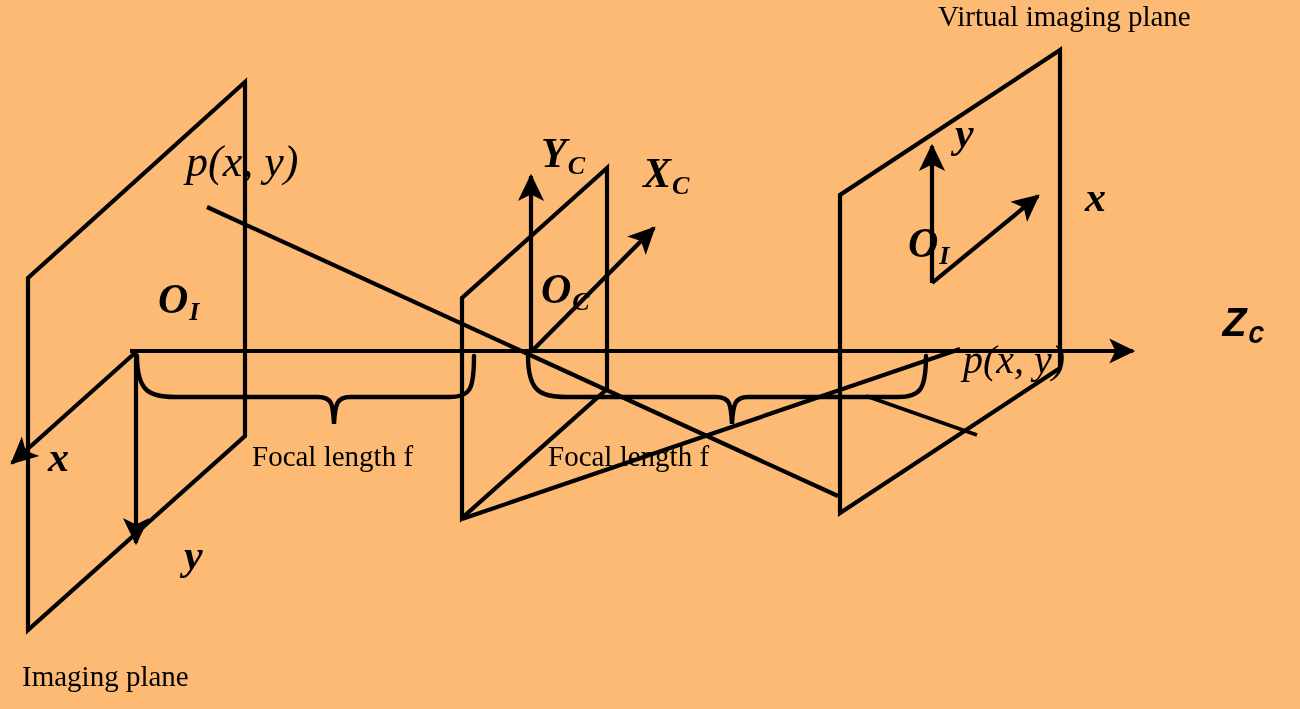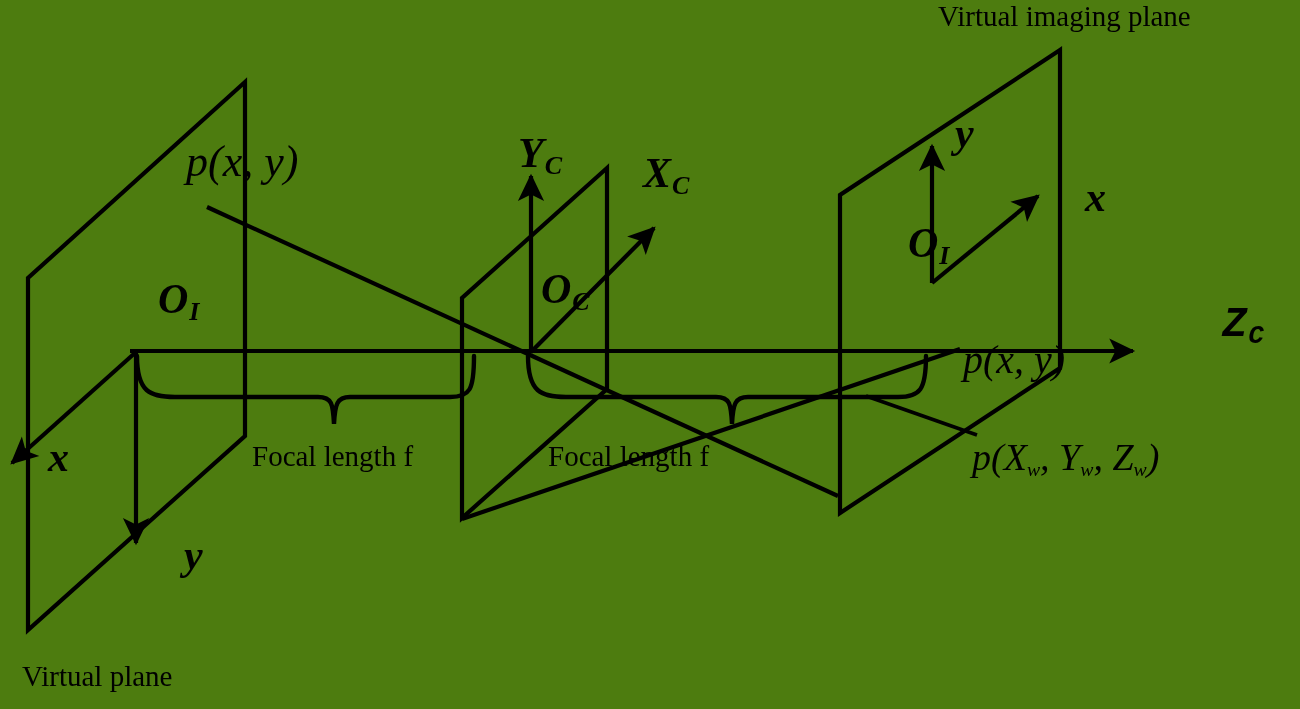--- a/index.html
+++ b/index.html
@@ -4,21 +4,21 @@
 <style>
   html, body {
     margin: 0;
     padding: 0;
     background: #ffffff;
   }
   #stage {
     position: relative;
     width: 1300px;
     height: 709px;
-    background: #4d7c0f;
+    background: #fdba74;
     overflow: hidden;
     font-family: "Liberation Serif", "DejaVu Serif", serif;
   }
   #art {
     position: absolute;
     left: 0;
     top: 0;
     width: 1300px;
     height: 709px;
   }
@@ -142,37 +142,37 @@
 
       <g stroke-width="3.6">
         <line x1="866" y1="396" x2="977" y2="435"></line>
       </g>
 
     </g>
   </svg>
 
   <div class="lbl caption" style="left:938px; top:2px;">Virtual imaging plane</div>
 
-  <div class="lbl caption" style="left:22px; top:662px;">Virtual plane</div>
+  <div class="lbl caption" style="left:22px; top:662px;">Imaging plane</div>
 
   <div class="lbl caption" style="left:252px; top:442px;">Focal length f</div>
 
   <div class="lbl caption" style="left:548px; top:442px;">Focal length f</div>
 
   <div class="lbl math math-lg" style="left:186px; top:140px;">p(x, y)</div>
 
   <div class="lbl math math-axis" style="left:158px; top:278px;">
     <span>O</span><span class="sub">I</span>
   </div>
 
   <div class="lbl math math-axis" style="left:48px; top:436px;">x</div>
 
   <div class="lbl math math-axis" style="left:184px; top:534px;">y</div>
 
-  <div class="lbl math math-axis" style="left:518px; top:132px;">
+  <div class="lbl math math-axis" style="left:541px; top:132px;">
     <span>Y</span><span class="sub">C</span>
   </div>
 
   <div class="lbl math math-axis" style="left:643px; top:152px;">
     <span>X</span><span class="sub">C</span>
   </div>
 
   <div class="lbl math math-axis" style="left:541px; top:268px;">
     <span>O</span><span class="sub">C</span>
   </div>
@@ -184,17 +184,14 @@
   <div class="lbl math math-axis" style="left:955px; top:112px;">y</div>
 
   <div class="lbl math math-axis" style="left:1085px; top:176px;">x</div>
 
   <div class="lbl math math-axis" style="left:908px; top:222px;">
     <span>O</span><span class="sub">I</span>
   </div>
 
   <div class="lbl math" style="left:963px; top:340px; font-size:40px;">p(x, y)</div>
 
-  <div class="lbl math" style="left:972px; top:438px; font-size:38px;">
-    <span>p(X</span><span class="sub-sm">w</span><span>, Y</span><span class="sub-sm">w</span><span>, Z</span><span class="sub-sm">w</span><span>)</span>
-  </div>
 
 </div>
 
 </body></html>

